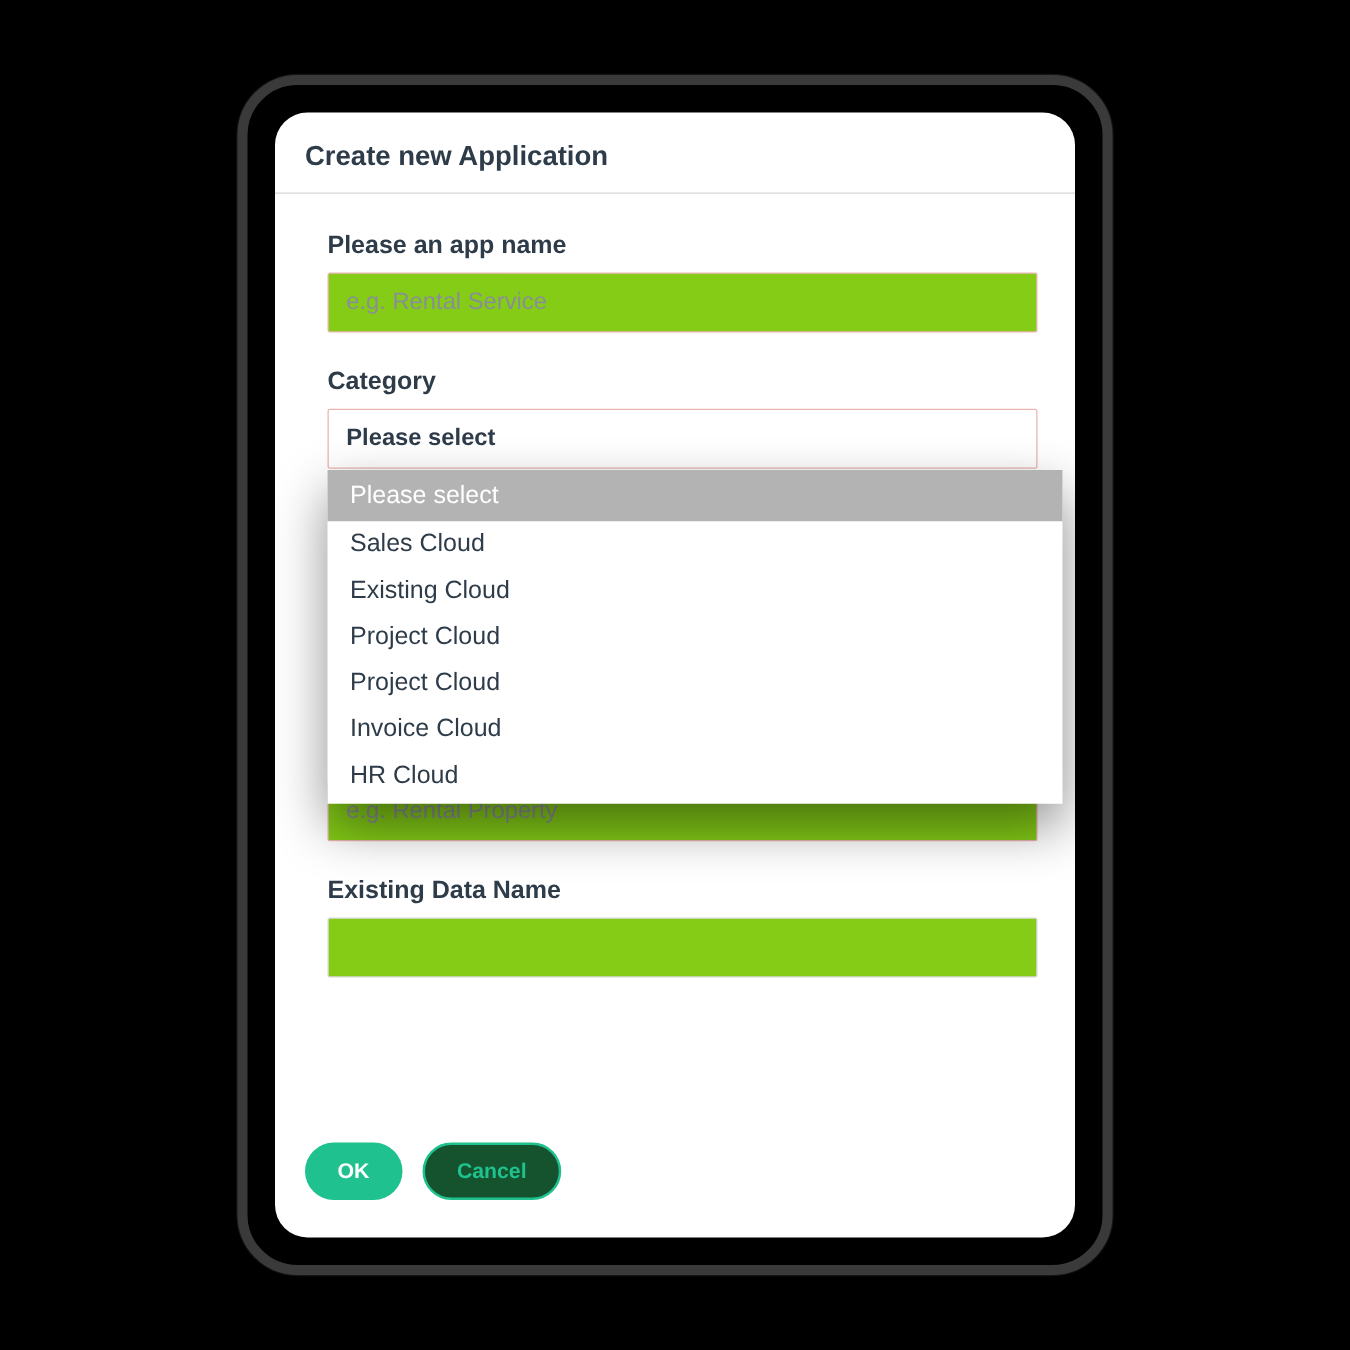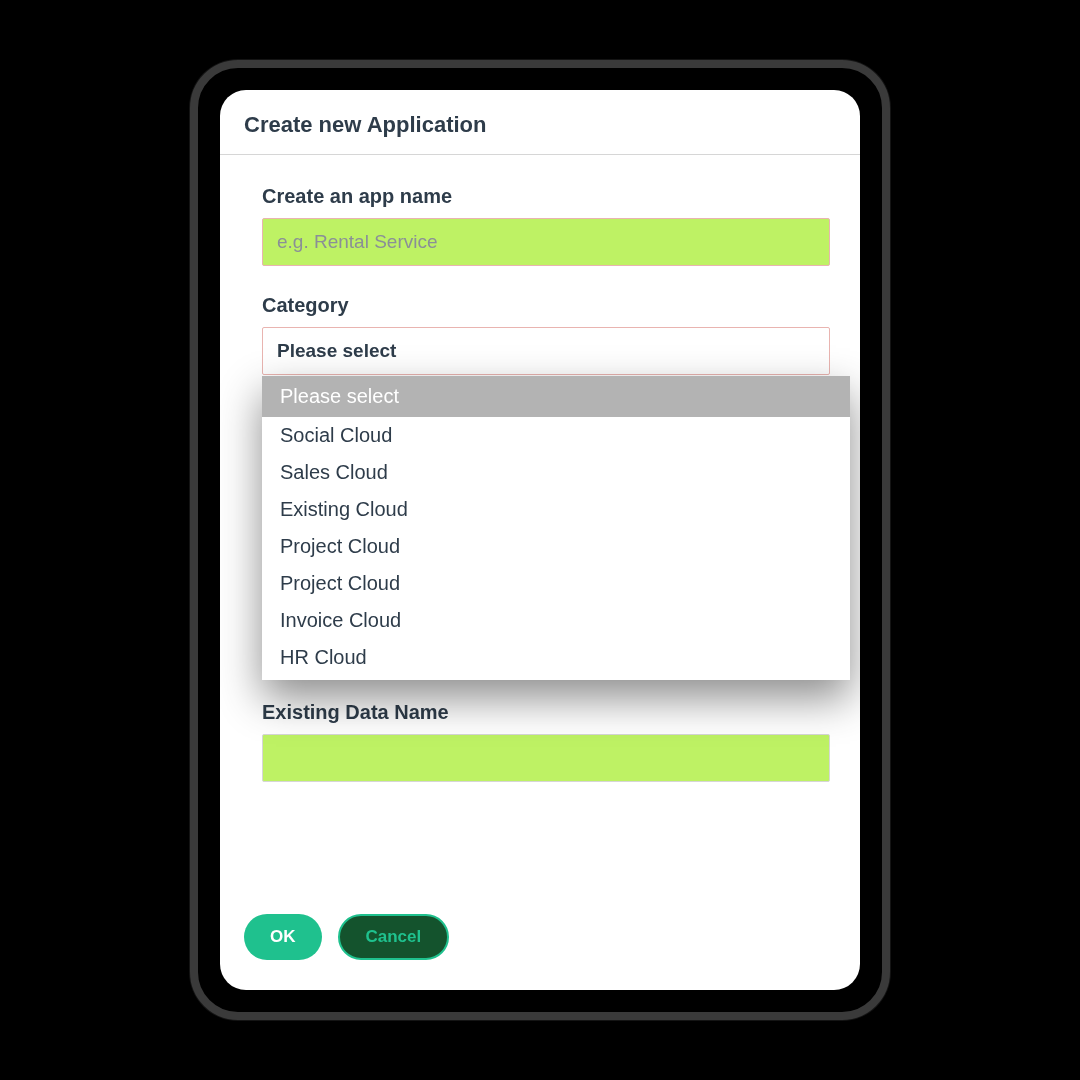--- a/index.html
+++ b/index.html
@@ -53,21 +53,21 @@
     margin-bottom: 10px;
   }
   .text-input {
     width: 100%;
     height: 48px;
     padding: 0 14px;
     font-size: 19px;
     color: #2e3c4a;
     border: 1px solid #e9b4b0;
     border-radius: 2px;
-    background: #bef264;
+    background: #84cc16;
     outline: none;
   }
   .text-input::placeholder { color: #8a8f97; }
   .text-input.plain { border: 1px solid #d6d6d6; }
   .select-box {
     width: 100%;
     height: 48px;
     padding: 0 14px;
     font-size: 19px;
     font-weight: 700;
@@ -136,32 +136,31 @@
 <div class="tablet-frame">
   <div class="screen">
 
     <div class="title-bar">
       <h1>Create new Application</h1>
     </div>
 
     <div class="form-area">
 
       <div class="field-block">
-        <label class="field-label">Create an app name</label>
+        <label class="field-label">Please an app name</label>
         <input class="text-input" placeholder="e.g. Rental Service" style="">
       </div>
 
       <div class="field-block">
         <label class="field-label">Category</label>
         <div class="select-box">
           <span>Please select</span>
         </div>
         <div class="dropdown-list">
           <div class="dropdown-item selected">Please select</div>
-          <div class="dropdown-item">Social Cloud</div>
           <div class="dropdown-item">Sales Cloud</div>
           <div class="dropdown-item">Existing Cloud</div>
           <div class="dropdown-item">Project Cloud</div>
           <div class="dropdown-item">Project Cloud</div>
           <div class="dropdown-item">Invoice Cloud</div>
           <div class="dropdown-item">HR Cloud</div>
         </div>
         <div class="spacer-under-dropdown"></div>
       </div>
 

